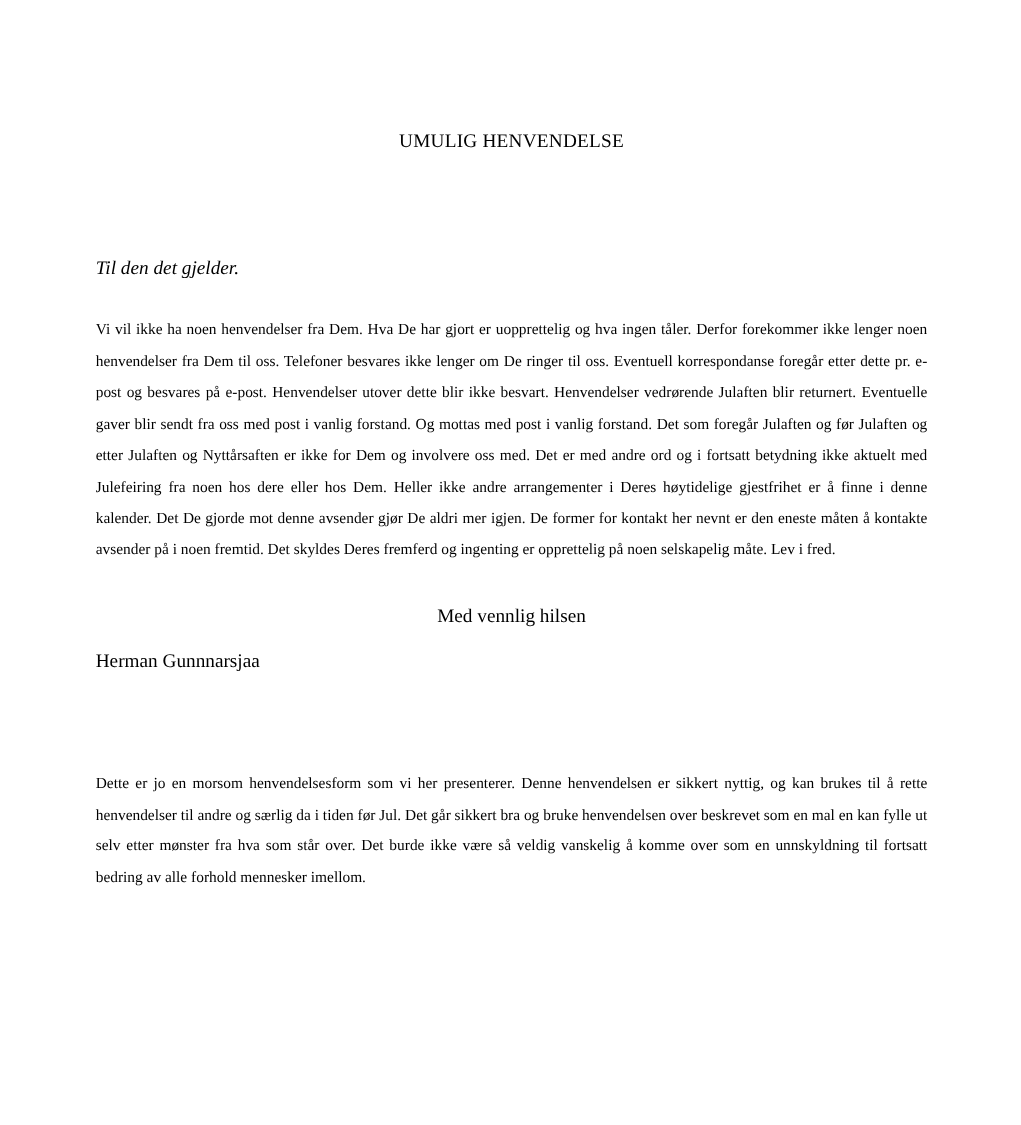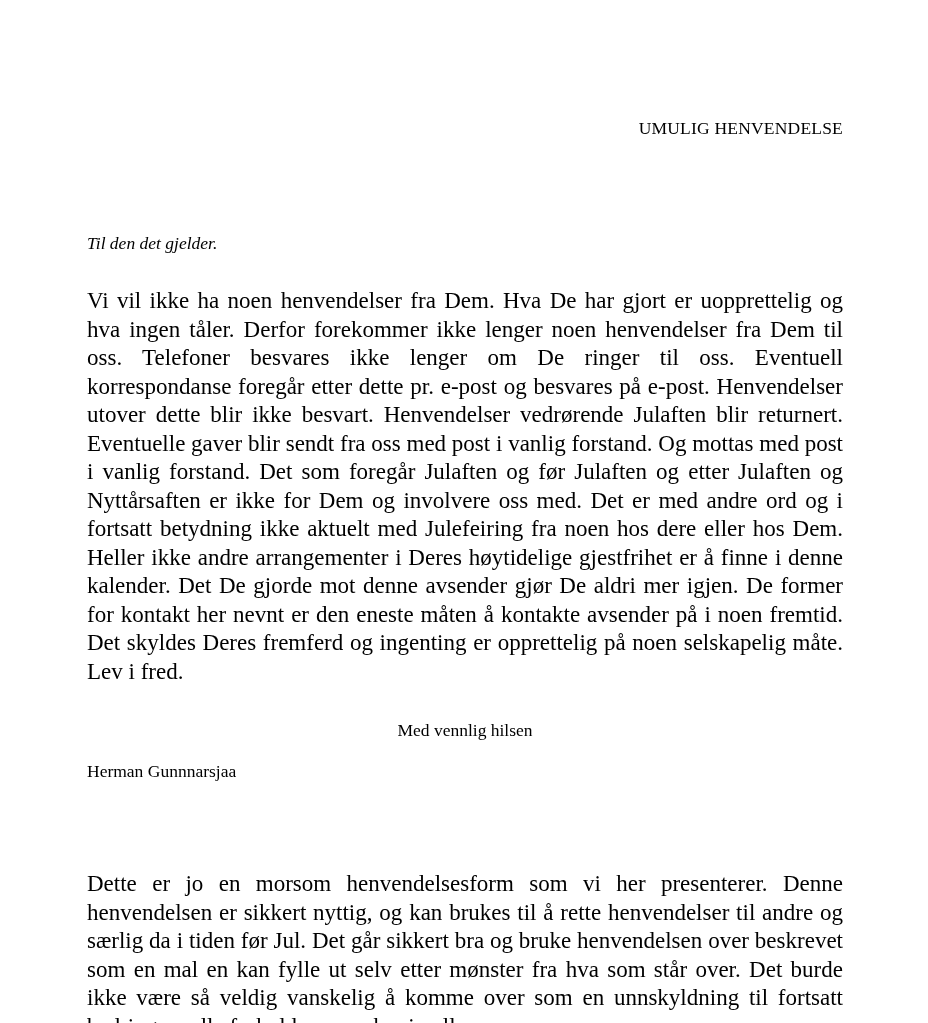--- a/index.html
+++ b/index.html
@@ -17,34 +17,34 @@
   .page {
     box-sizing: border-box;
     width: 928px;
     height: 1023px;
     padding: 114px 85px 0 87px;
     background: #ffffff;
   }
   .doc-title {
     font-size: 17.5px;
     font-weight: normal;
-    text-align: right;
+    text-align: center;
     line-height: 28.5px;
     margin: 0 0 86px 0;
     letter-spacing: 0.2px;
   }
   .salutation {
     font-size: 17.5px;
     line-height: 28.5px;
     margin: 0 0 30px 0;
     text-align: left;
     font-style: italic;
   }
   .body-text {
-    font-size: 23px;
+    font-size: 14px;
     line-height: 28.5px;
     text-align: justify;
     margin: 0 0 30px 0;
   }
   .closing {
     font-size: 17.5px;
     line-height: 28.5px;
     margin: 0;
     text-align: center;
   }

